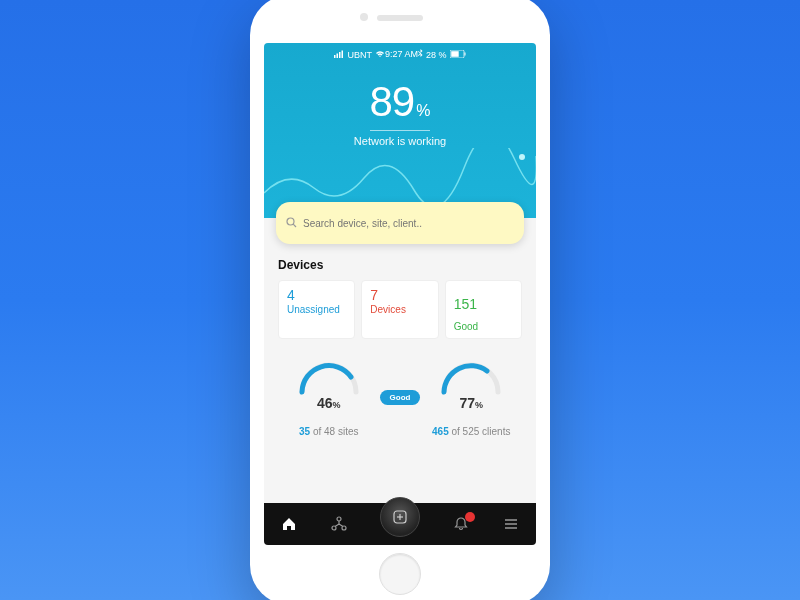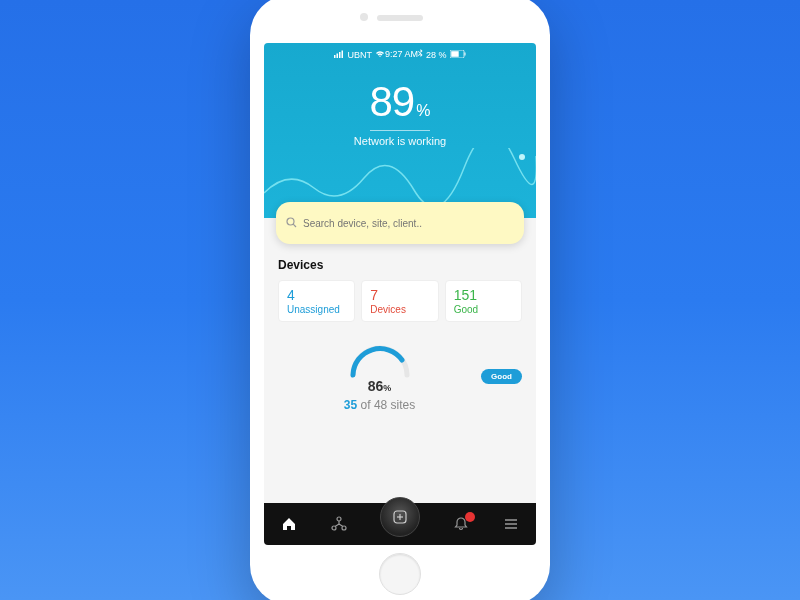--- a/index.html
+++ b/index.html
@@ -71,30 +71,30 @@
   .section-title { font-size: 12px; font-weight: 700; color: #111; margin-bottom: 8px; }
   .device-row { display: flex; gap: 6px; }
   .device-card {
     flex: 1; background: #fff; border: 1px solid #eee; border-radius: 4px;
     padding: 6px 8px; text-align: left;
   }
   .device-num { font-size: 14px; font-weight: 400; }
   .device-label { font-size: 10px; margin-top: 1px; }
   .c-blue { color: #1e9dd8; }
   .c-red { color: #e24b3a; }
-  .c-green { color: #3bb54a; }
+  .c-green { color: #3bb54a; margin-top: 9px; }
   .network-row {
     display: flex; align-items: center; justify-content: space-between;
     margin-top: 4px; position: relative;
   }
   .gauge-block { text-align: center; flex: 1; }
   .gauge { width: 70px; height: 38px; margin: 0 auto; }
   .gauge-pct { font-size: 14px; font-weight: 600; color: #333; margin-top: -4px; }
   .gauge-pct-sym { font-size: 9px; }
-  .gauge-sub { font-size: 12px; color: #888; margin-top: 4px; }
+  .gauge-sub { font-size: 10px; color: #888; margin-top: 15px; }
   .gauge-sub .hl { color: #1e9dd8; font-weight: 600; }
   .pill {
     background: #1e9dd8; color: #fff; font-size: 8px; font-weight: 600;
     padding: 3px 10px; border-radius: 10px;
   }
   .tabbar {
     margin-top: auto; background: #111; height: 42px;
     display: flex; align-items: center; justify-content: space-around;
     position: relative;
   }
@@ -198,24 +198,32 @@
       </div>
     </div>
 
     <div class="section">
       <div class="network-row">
         <div class="gauge-block">
           <svg class="gauge" viewBox="0 0 70 38">
             <path d="M 8 35 A 27 27 0 0 1 62 35" fill="none" stroke="#e6e6e6" stroke-width="5" stroke-linecap="round"></path>
             <path d="M 8 35 A 27 27 0 0 1 57 20" fill="none" stroke="#1e9dd8" stroke-width="5" stroke-linecap="round"></path>
           </svg>
-          <div class="gauge-pct"><span>86</span><span class="gauge-pct-sym">%</span></div>
+          <div class="gauge-pct"><span>46</span><span class="gauge-pct-sym">%</span></div>
           <div class="gauge-sub"><span class="hl">35</span> of <span>48</span> <span>sites</span></div>
         </div>
         <div class="pill">Good</div>
+        <div class="gauge-block">
+          <svg class="gauge" viewBox="0 0 70 38">
+            <path d="M 8 35 A 27 27 0 0 1 62 35" fill="none" stroke="#e6e6e6" stroke-width="5" stroke-linecap="round"></path>
+            <path d="M 8 35 A 27 27 0 0 1 51 14" fill="none" stroke="#1e9dd8" stroke-width="5" stroke-linecap="round"></path>
+          </svg>
+          <div class="gauge-pct"><span>77</span><span class="gauge-pct-sym">%</span></div>
+          <div class="gauge-sub"><span class="hl">465</span> of <span>525</span> <span>clients</span></div>
+        </div>
       </div>
     </div>
 
     <div class="tabbar">
       <div class="tab-item tab-icon">
         <svg width="16" height="16" viewBox="0 0 16 16">
             <path d="M2 8 L8 2 L14 8 L14 14 L10 14 L10 10 L6 10 L6 14 L2 14 Z" fill="#fff"></path>
           </svg>
       </div>
       <div class="tab-item tab-icon">

